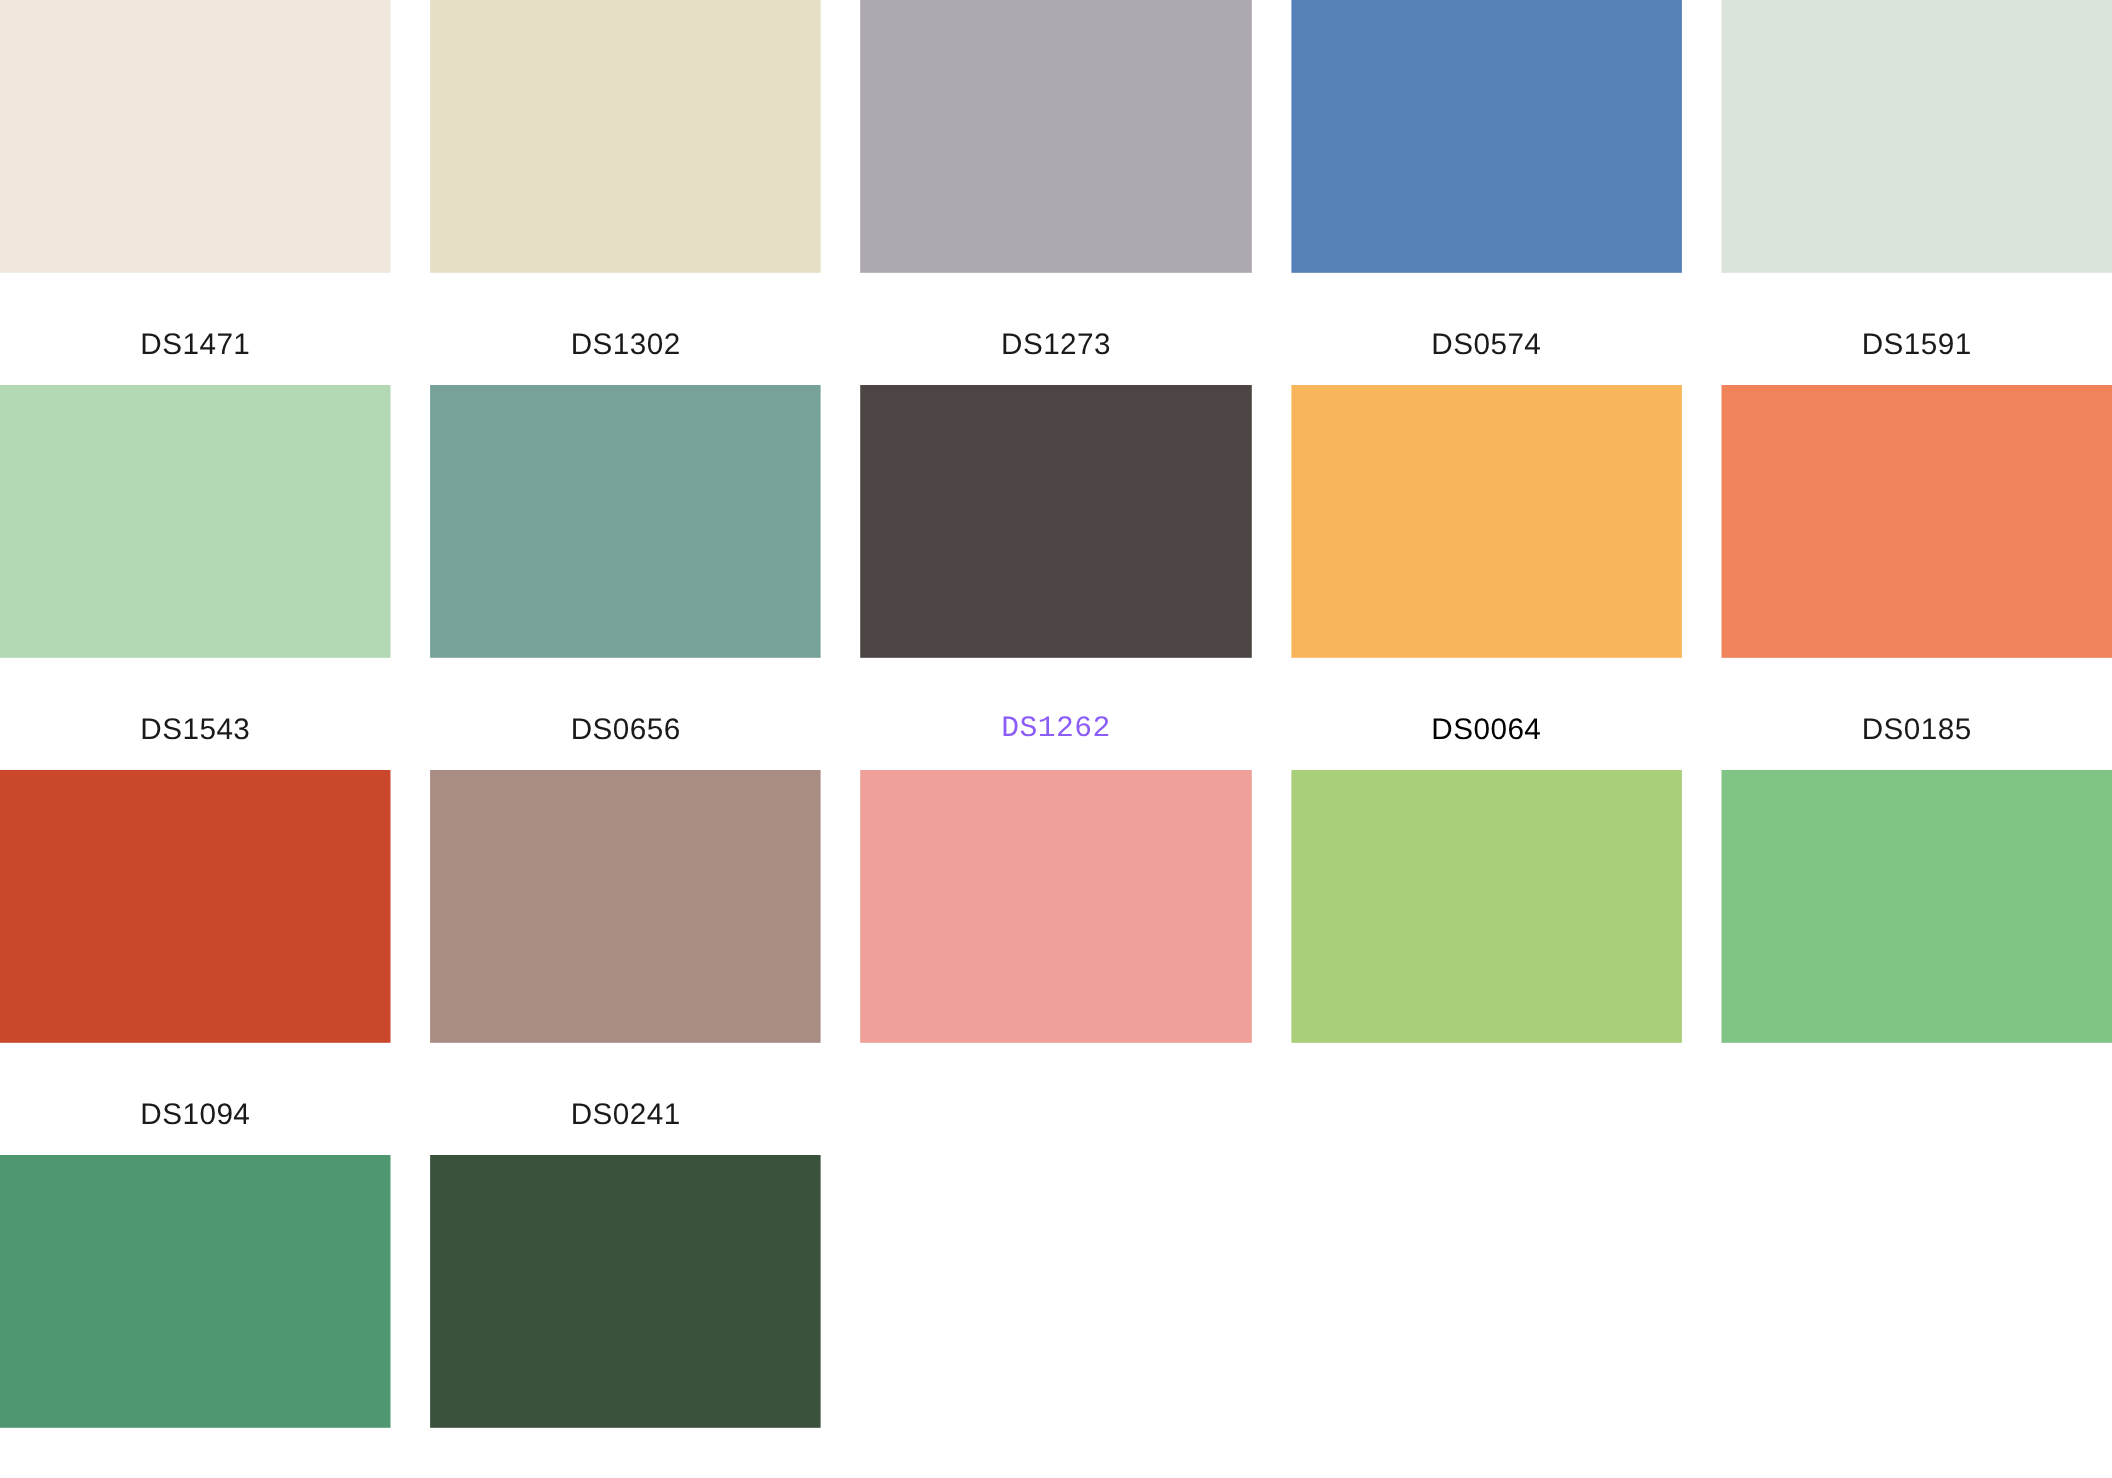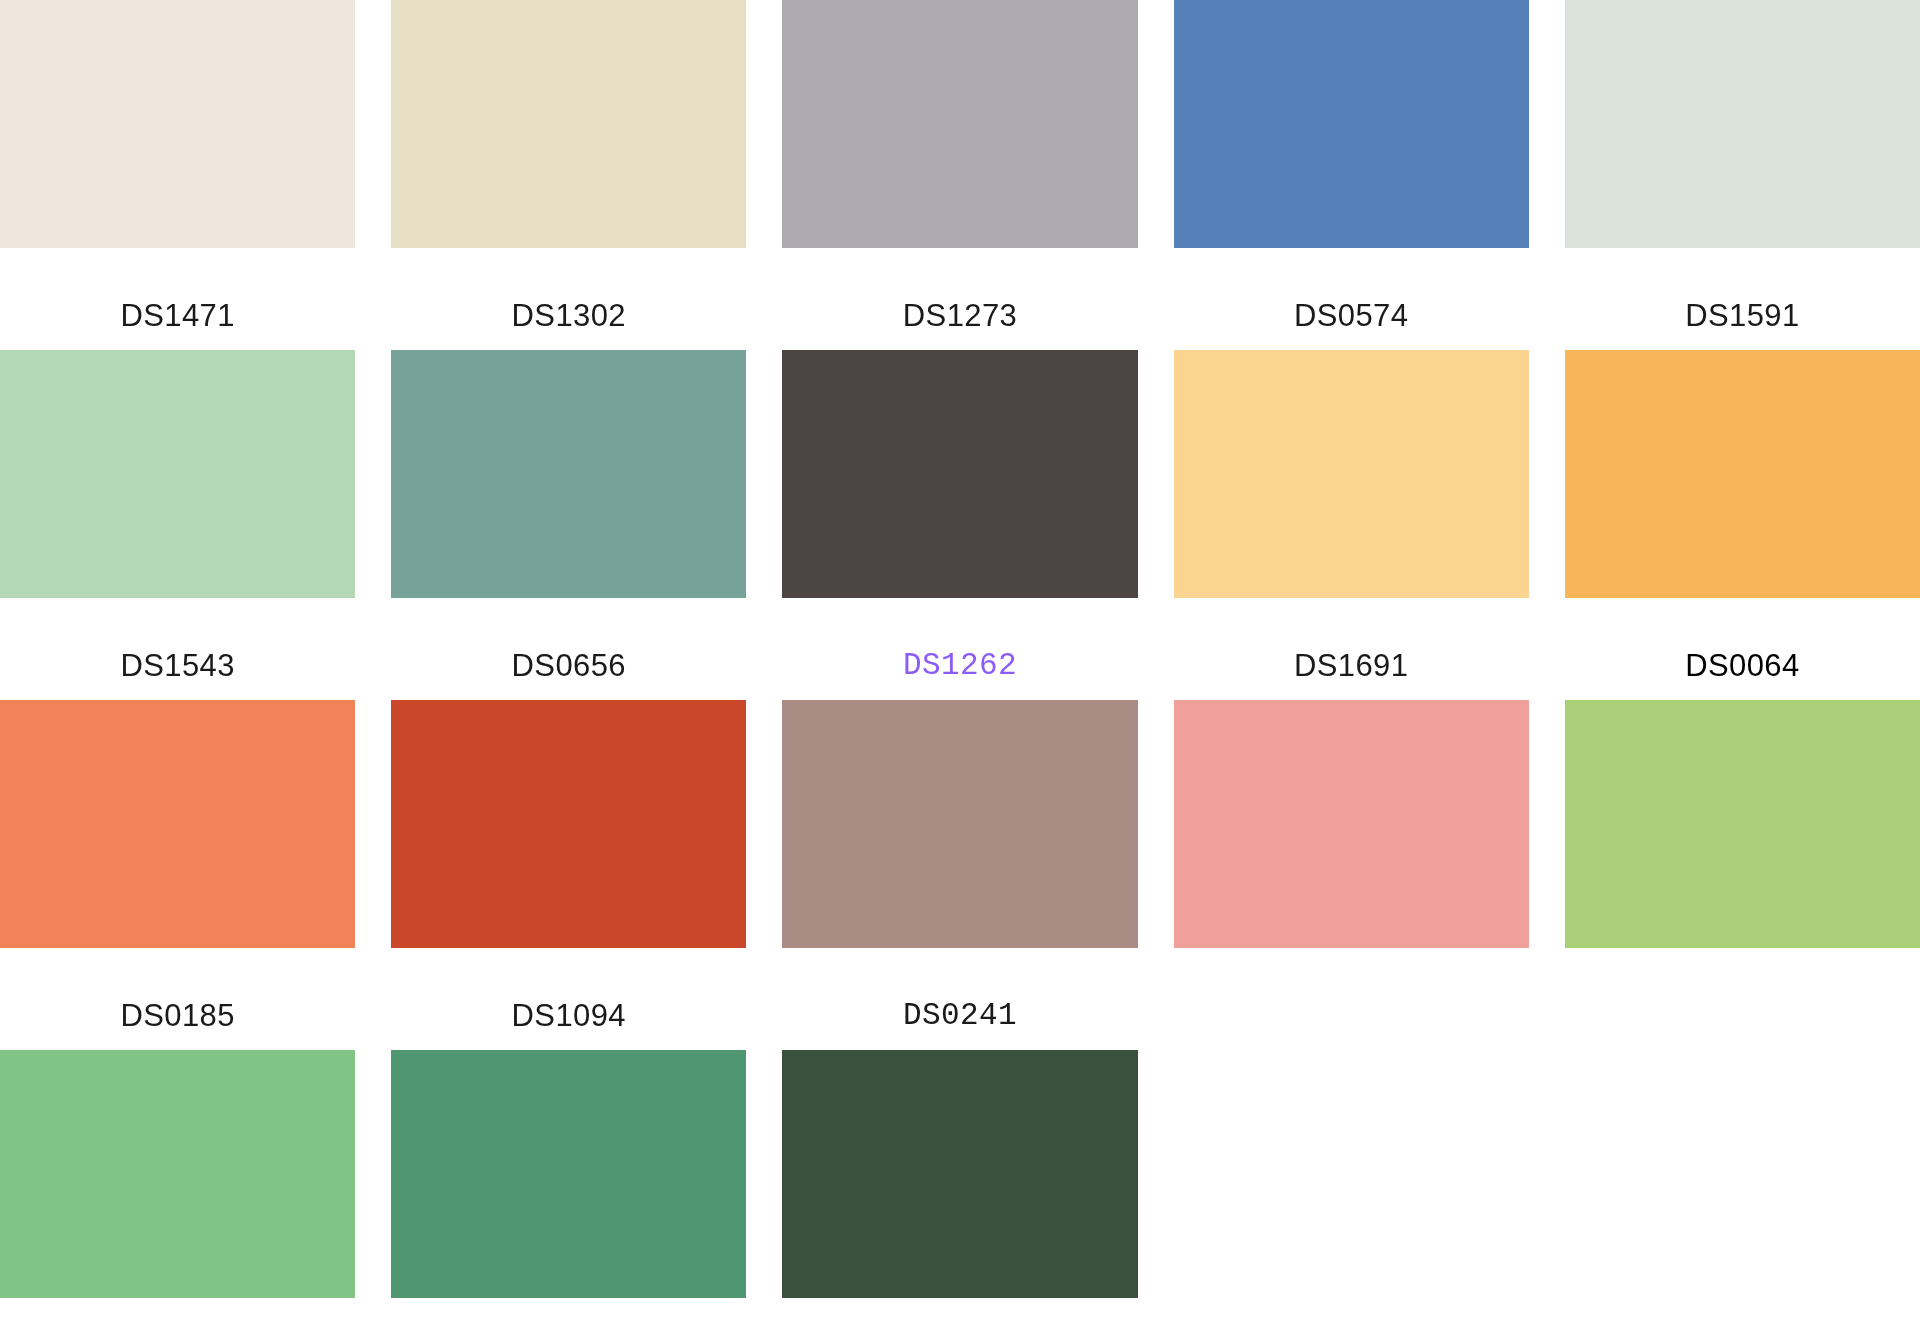--- a/index.html
+++ b/index.html
@@ -32,21 +32,21 @@
   }
 
   .swatch-chip {
     height: 248px;
     width: 100%;
     flex: 0 0 248px;
   }
 
   .swatch-label {
     text-align: center;
-    font-size: 31px;
+    font-size: 27px;
     line-height: 1;
     color: #1a1a1a;
     letter-spacing: 0.4px;
     margin-top: 52px;
     font-family: "Liberation Sans", "DejaVu Sans", sans-serif;
   }
 </style>
 </head>
 <body style="background-color: rgb(255, 255, 255);">
 
@@ -77,38 +77,34 @@
     </div>
     <div class="swatch-cell">
       <div class="swatch-chip" style="background-color: rgb(118, 162, 153);"></div>
       <div class="swatch-label" style="color: rgb(26, 26, 26);">DS0656</div>
     </div>
     <div class="swatch-cell">
       <div class="swatch-chip" style="background-color: rgb(76, 69, 67);"></div>
       <div class="swatch-label" style="color: #8b5cf6; font-family: Liberation Mono, monospace;">DS1262</div>
     </div>
     <div class="swatch-cell">
-      <div class="swatch-chip" style="background-color: rgb(252, 212, 145);"></div>
-      <div class="swatch-label" style="color: rgb(26, 26, 26);">DS1691</div>
-    </div>
-    <div class="swatch-cell">
       <div class="swatch-chip" style="background-color: rgb(249, 181, 89);"></div>
       <div class="swatch-label" style="color: #000000;">DS0064</div>
     </div>
     <div class="swatch-cell">
       <div class="swatch-chip" style="background-color: rgb(240, 131, 89);"></div>
       <div class="swatch-label" style="color: rgb(26, 26, 26);">DS0185</div>
     </div>
     <div class="swatch-cell">
       <div class="swatch-chip" style="background-color: rgb(203, 71, 44);"></div>
       <div class="swatch-label" style="color: rgb(26, 26, 26);">DS1094</div>
     </div>
     <div class="swatch-cell">
       <div class="swatch-chip" style="background-color: rgb(169, 140, 132);"></div>
-      <div class="swatch-label" style="color: rgb(26, 26, 26); font-family: Liberation Mono, monospace;">DS0241</div>
+      <div class="swatch-label" style="color: rgb(26, 26, 26);">DS0241</div>
     </div>
     <div class="swatch-cell">
       <div class="swatch-chip" style="background-color: rgb(239, 160, 152);"></div>
     </div>
     <div class="swatch-cell">
       <div class="swatch-chip" style="background-color: rgb(170, 207, 123);"></div>
     </div>
     <div class="swatch-cell">
       <div class="swatch-chip" style="background-color: rgb(128, 196, 134);"></div>
     </div>

